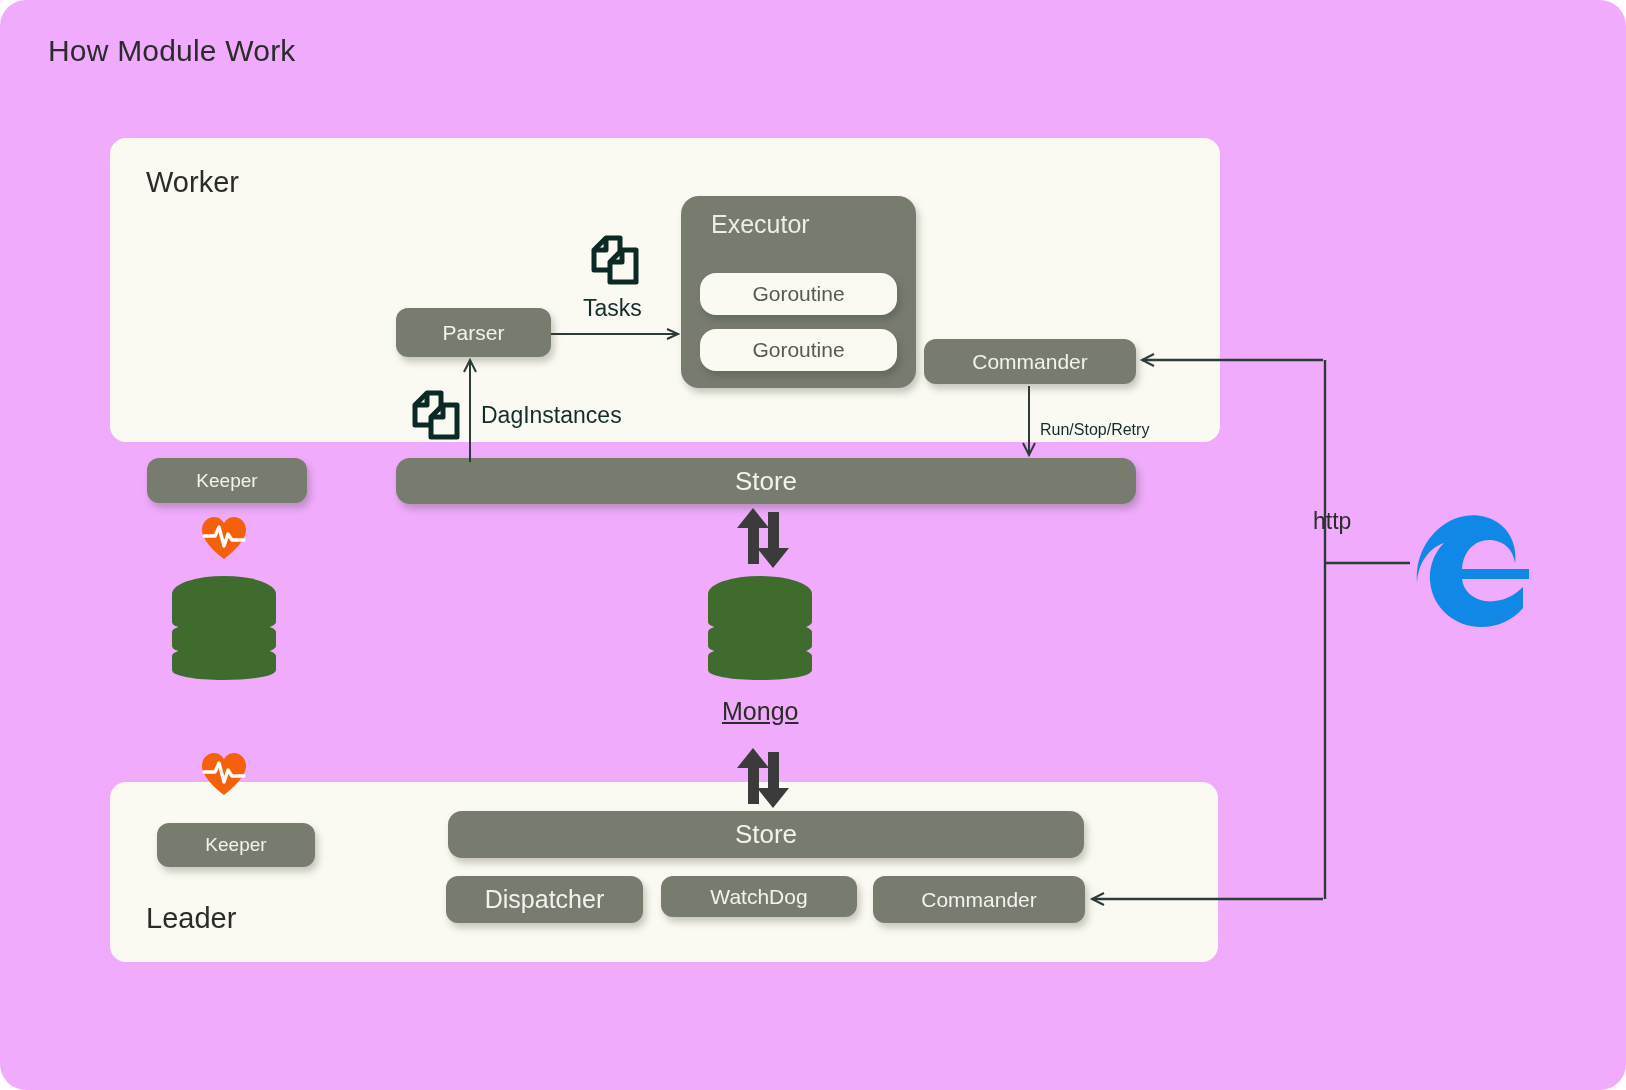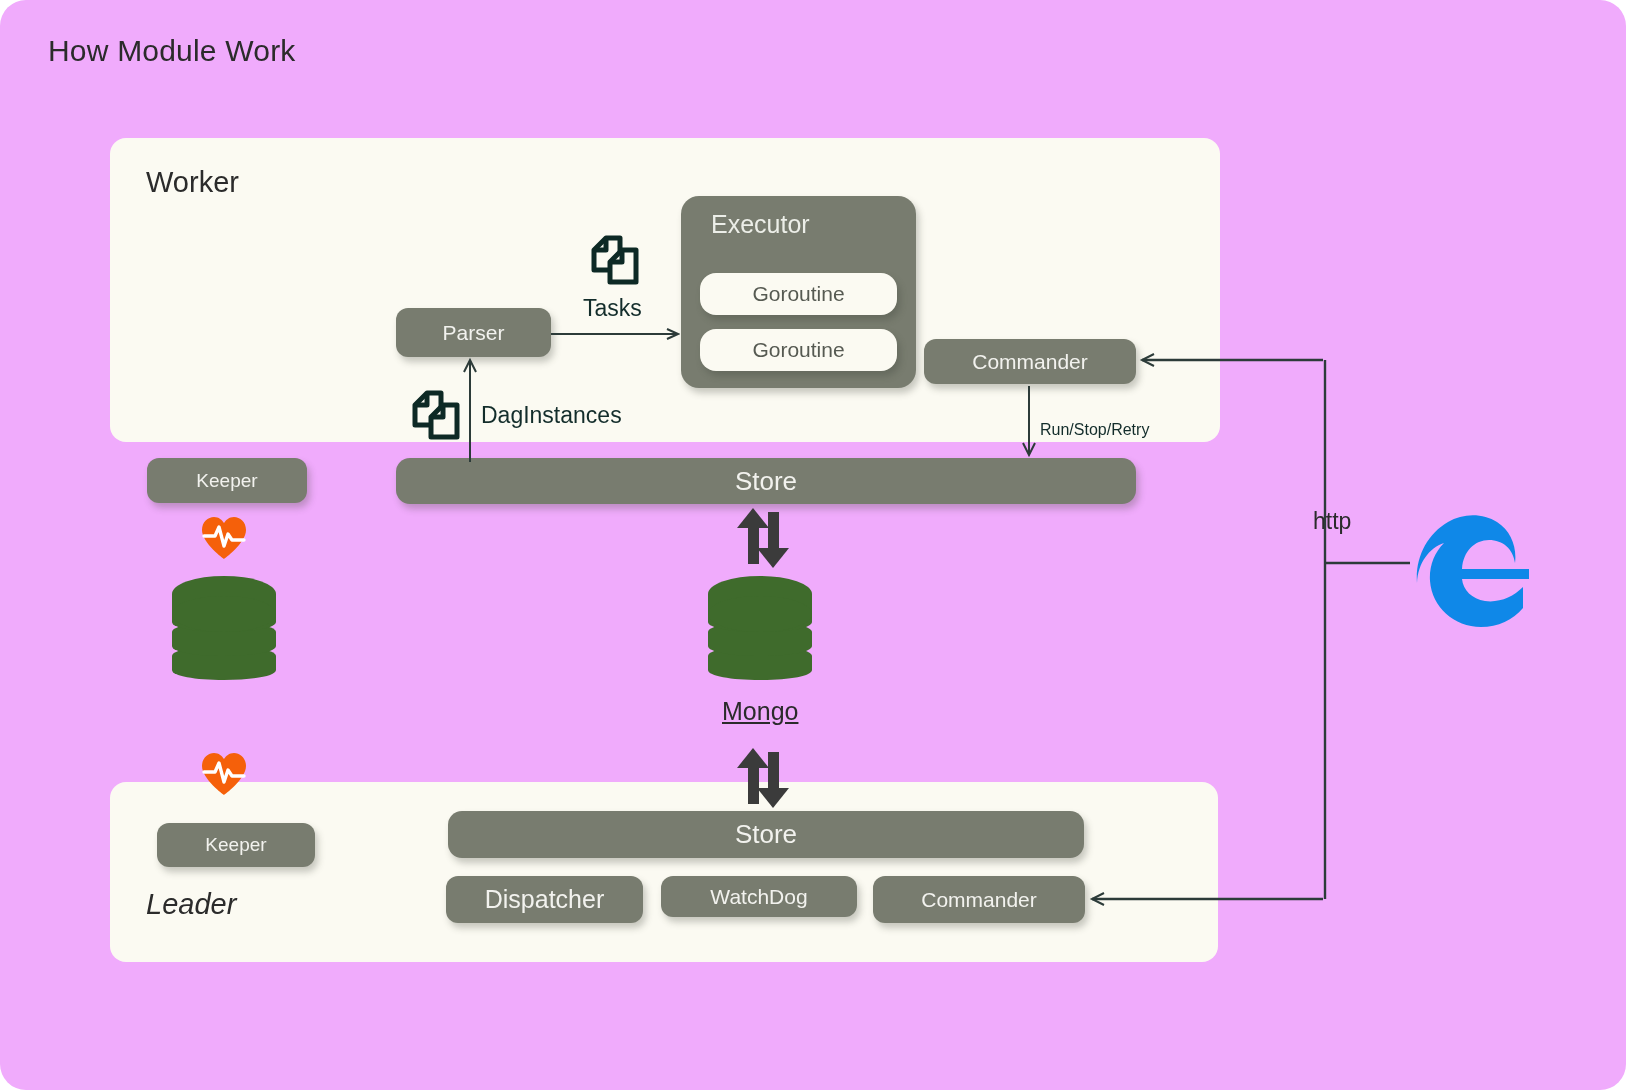--- a/index.html
+++ b/index.html
@@ -35,21 +35,21 @@
   #worker-panel { left: 110px; top: 138px; width: 1110px; height: 304px; }
   #leader-panel { left: 110px; top: 782px; width: 1108px; height: 180px; }
 
   .panel-title {
     position: absolute;
     font-size: 29px;
     color: #2b2b2b;
     white-space: nowrap;
   }
   #worker-title { left: 36px; top: 28px; }
-  #leader-title { left: 36px; top: 106px; font-style: italic; }
+  #leader-title { left: 36px; top: 120px; }
 
   
   .box {
     position: absolute;
     background: #787c6f;
     color: #f2f2ee;
     display: flex;
     align-items: center;
     justify-content: center;
     border-radius: 12px;

